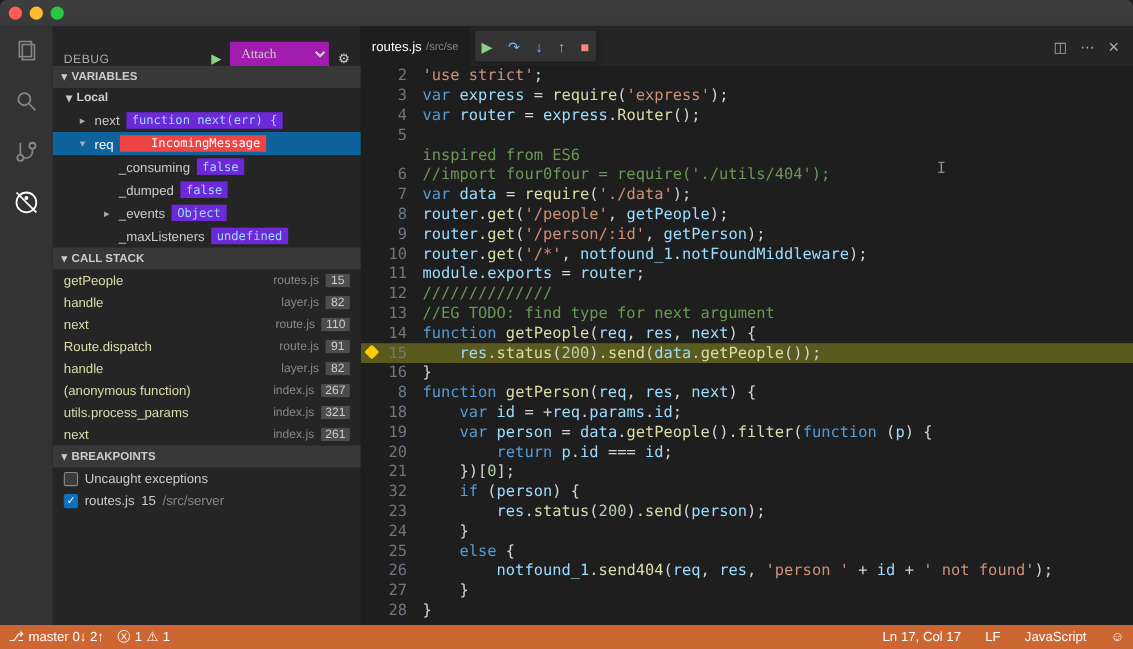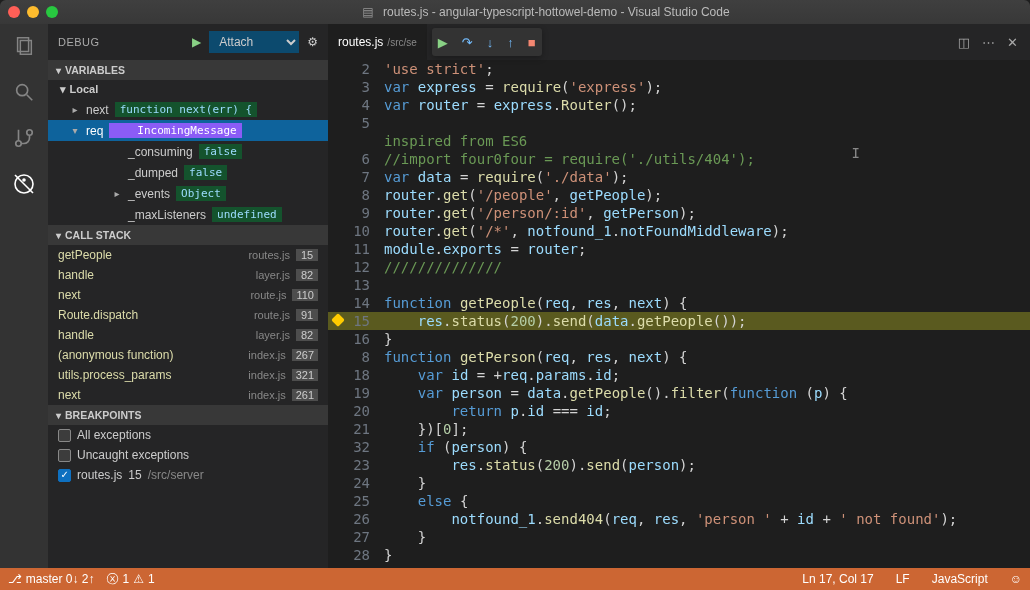--- a/index.html
+++ b/index.html
@@ -48,34 +48,35 @@
 .sidebar {
   width: 280px;
   background: #252526;
   display: flex;
   flex-direction: column;
   font-size: 12px;
 }
 .sidebar-header {
   height: 36px;
   display:flex;
-  align-items:center;
+  align-items:flex-end;
   padding: 0 10px;
   gap: 8px;
 }
 .sidebar-header .label { color:#aaa; letter-spacing: .5px; font-size: 11px; }
 .sidebar-header .play { color:#89d185; margin-left:auto; }
 .config-select {
-  background:#0c4a6e;
+  background:#a21caf;
   color:#ccc;
   border: none;
   height: 22px;
   width: 90px;
   font-size:12px;
   padding: 2px 6px;
+  font-family: Liberation Serif, serif;
 }
 .gear { color:#ccc; }
 
 .section-hdr {
   background:#383838;
   padding: 4px 8px;
   text-transform: uppercase;
   font-size: 10.5px;
   font-weight: bold;
   color:#ccc;
@@ -99,28 +100,28 @@
   color:#ccc;
 }
 .var-row.selected {
   background:#0e639c;
   color:#fff;
 }
 .var-row .arrow { width:10px; text-align:center; color:#aaa; font-size:10px;}
 .var-row .name { color:#ccc; }
 .var-row.selected .name, .var-row.selected .type-badge { color:#fff; }
 .type-badge {
-  background:#14532d;
+  background:#6d28d9;
   color:#9cdcfe;
   padding: 1px 5px;
   font-family: Menlo, monospace;
   font-size:11px;
 }
-.var-row.selected .type-badge { background:#8b5cf6;padding-left:28px; }
-.var-sub { padding-left: 64px; }
+.var-row.selected .type-badge { background:#ef4444;padding-left:28px; }
+.var-sub { padding-left: 44px; }
 
 .stack-row {
   display:flex;
   padding:3px 10px;
   align-items:center;
 }
 .stack-row .fn { flex:1; }
 .stack-row .file { color:#888; font-size:11px; margin-right:6px; }
 .stack-row .ln { background:#4d4d4d; color:#ccc; padding:0 4px; font-size:11px; min-width:22px; text-align:center; }
 
@@ -199,24 +200,20 @@
 .statusbar .seg { display:flex; align-items:center; gap:4px;}
 </style>
 </head>
 <body>
 
 <div class="titlebar">
   <div class="traffic">
     <div class="dot red"></div>
     <div class="dot yellow"></div>
     <div class="dot green"></div>
-  </div>
-  <div class="title">
-    <span class="page-icon">▤</span>
-    <span>routes.js - angular-typescript-hottowel-demo - Visual Studio Code</span>
   </div>
 </div>
 
 <div class="main">
   <div class="activitybar">
     <div class="act-icon">
         <svg width="22" height="22" viewBox="0 0 24 24" fill="none" stroke="currentColor" stroke-width="1.6">
           <rect x="5" y="3" width="12" height="15"></rect>
           <rect x="8" y="6" width="12" height="15"></rect>
         </svg>
@@ -327,24 +324,20 @@
           <span class="ln">321</span>
         </div>
         <div class="stack-row">
           <span class="fn">next</span>
           <span class="file">index.js</span>
           <span class="ln">261</span>
         </div>
       </div>
 
     <div class="section-hdr">BREAKPOINTS</div>
-    <div class="bp-row">
-        <span class="cb"></span>
-        <span>All exceptions</span>
-      </div>
     <div class="bp-row">
         <span class="cb"></span>
         <span>Uncaught exceptions</span>
       </div>
     <div class="bp-row">
       <span class="cb checked"></span>
       <span>routes.js</span>
       <span class="ln">15</span>
       <span style="color:#888">/src/server</span>
     </div>
@@ -376,21 +369,21 @@
         <div class="eline"><span class="gutter">4</span><span><span class="kw">var</span> <span class="id">router</span> <span class="pl">=</span> <span class="id">express</span><span class="pl">.</span><span class="fn">Router</span><span class="pl">();</span></span></div>
         <div class="eline"><span class="gutter">5</span></div>
         <div class="eline"><span class="gutter"></span><span><span class="com">inspired from ES6</span></span></div>
         <div class="eline"><span class="gutter">6</span><span><span class="com">//import four0four = require('./utils/404');</span></span></div>
         <div class="eline"><span class="gutter">7</span><span><span class="kw">var</span> <span class="id">data</span> <span class="pl">=</span> <span class="fn">require</span><span class="pl">(</span><span class="str">'./data'</span><span class="pl">);</span></span></div>
         <div class="eline"><span class="gutter">8</span><span><span class="id">router</span><span class="pl">.</span><span class="fn">get</span><span class="pl">(</span><span class="str">'/people'</span><span class="pl">, </span><span class="id">getPeople</span><span class="pl">);</span></span></div>
         <div class="eline"><span class="gutter">9</span><span><span class="id">router</span><span class="pl">.</span><span class="fn">get</span><span class="pl">(</span><span class="str">'/person/:id'</span><span class="pl">, </span><span class="id">getPerson</span><span class="pl">);</span></span></div>
         <div class="eline"><span class="gutter">10</span><span><span class="id">router</span><span class="pl">.</span><span class="fn">get</span><span class="pl">(</span><span class="str">'/*'</span><span class="pl">, </span><span class="id">notfound_1</span><span class="pl">.</span><span class="id">notFoundMiddleware</span><span class="pl">);</span></span></div>
         <div class="eline"><span class="gutter">11</span><span><span class="id">module</span><span class="pl">.</span><span class="id">exports</span> <span class="pl">=</span> <span class="id">router</span><span class="pl">;</span></span></div>
         <div class="eline"><span class="gutter">12</span><span><span class="com">//////////////</span></span></div>
-        <div class="eline"><span class="gutter">13</span></div>
+        <div class="eline"><span class="gutter">13</span><span><span class="com">//EG TODO: find type for next argument</span></span></div>
         <div class="eline"><span class="gutter">14</span><span><span class="kw">function</span> <span class="fn">getPeople</span><span class="pl">(</span><span class="id">req</span><span class="pl">, </span><span class="id">res</span><span class="pl">, </span><span class="id">next</span><span class="pl">) {</span></span></div>
         <div class="eline current"><span class="gutter">15</span><span>    <span class="id">res</span><span class="pl">.</span><span class="fn">status</span><span class="pl">(</span><span class="num">200</span><span class="pl">).</span><span class="fn">send</span><span class="pl">(</span><span class="id">data</span><span class="pl">.</span><span class="fn">getPeople</span><span class="pl">());</span></span></div>
         <div class="eline"><span class="gutter">16</span><span><span class="pl">}</span></span></div>
         <div class="eline"><span class="gutter">8</span><span><span class="kw">function</span> <span class="fn">getPerson</span><span class="pl">(</span><span class="id">req</span><span class="pl">, </span><span class="id">res</span><span class="pl">, </span><span class="id">next</span><span class="pl">) {</span></span></div>
         <div class="eline"><span class="gutter">18</span><span>    <span class="kw">var</span> <span class="id">id</span> <span class="pl">= +</span><span class="id">req</span><span class="pl">.</span><span class="id">params</span><span class="pl">.</span><span class="id">id</span><span class="pl">;</span></span></div>
         <div class="eline"><span class="gutter">19</span><span>    <span class="kw">var</span> <span class="id">person</span> <span class="pl">=</span> <span class="id">data</span><span class="pl">.</span><span class="fn">getPeople</span><span class="pl">().</span><span class="fn">filter</span><span class="pl">(</span><span class="kw">function</span> <span class="pl">(</span><span class="id">p</span><span class="pl">) {</span></span></div>
         <div class="eline"><span class="gutter">20</span><span>        <span class="kw">return</span> <span class="id">p</span><span class="pl">.</span><span class="id">id</span> <span class="pl">===</span> <span class="id">id</span><span class="pl">;</span></span></div>
         <div class="eline"><span class="gutter">21</span><span>    <span class="pl">})[</span><span class="num">0</span><span class="pl">];</span></span></div>
         <div class="eline"><span class="gutter">32</span><span>    <span class="kw">if</span> <span class="pl">(</span><span class="id">person</span><span class="pl">) {</span></span></div>
         <div class="eline"><span class="gutter">23</span><span>        <span class="id">res</span><span class="pl">.</span><span class="fn">status</span><span class="pl">(</span><span class="num">200</span><span class="pl">).</span><span class="fn">send</span><span class="pl">(</span><span class="id">person</span><span class="pl">);</span></span></div>

